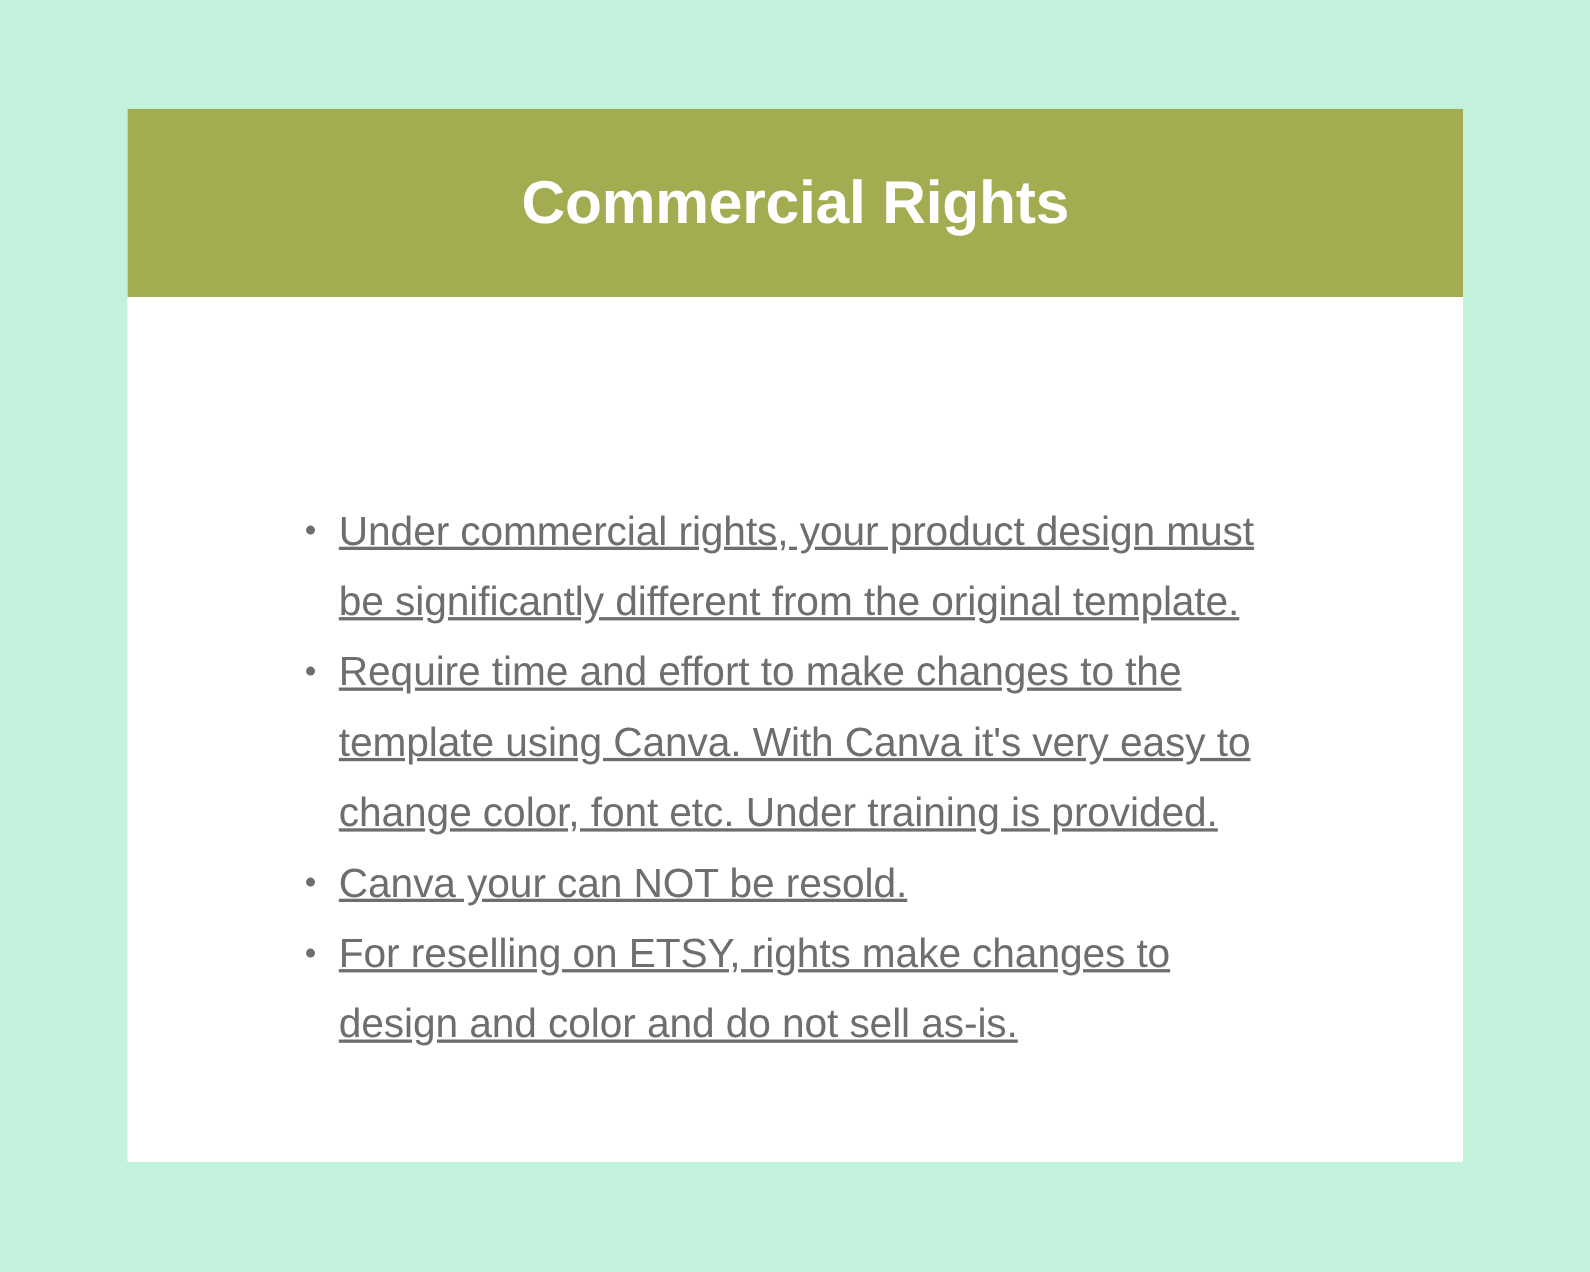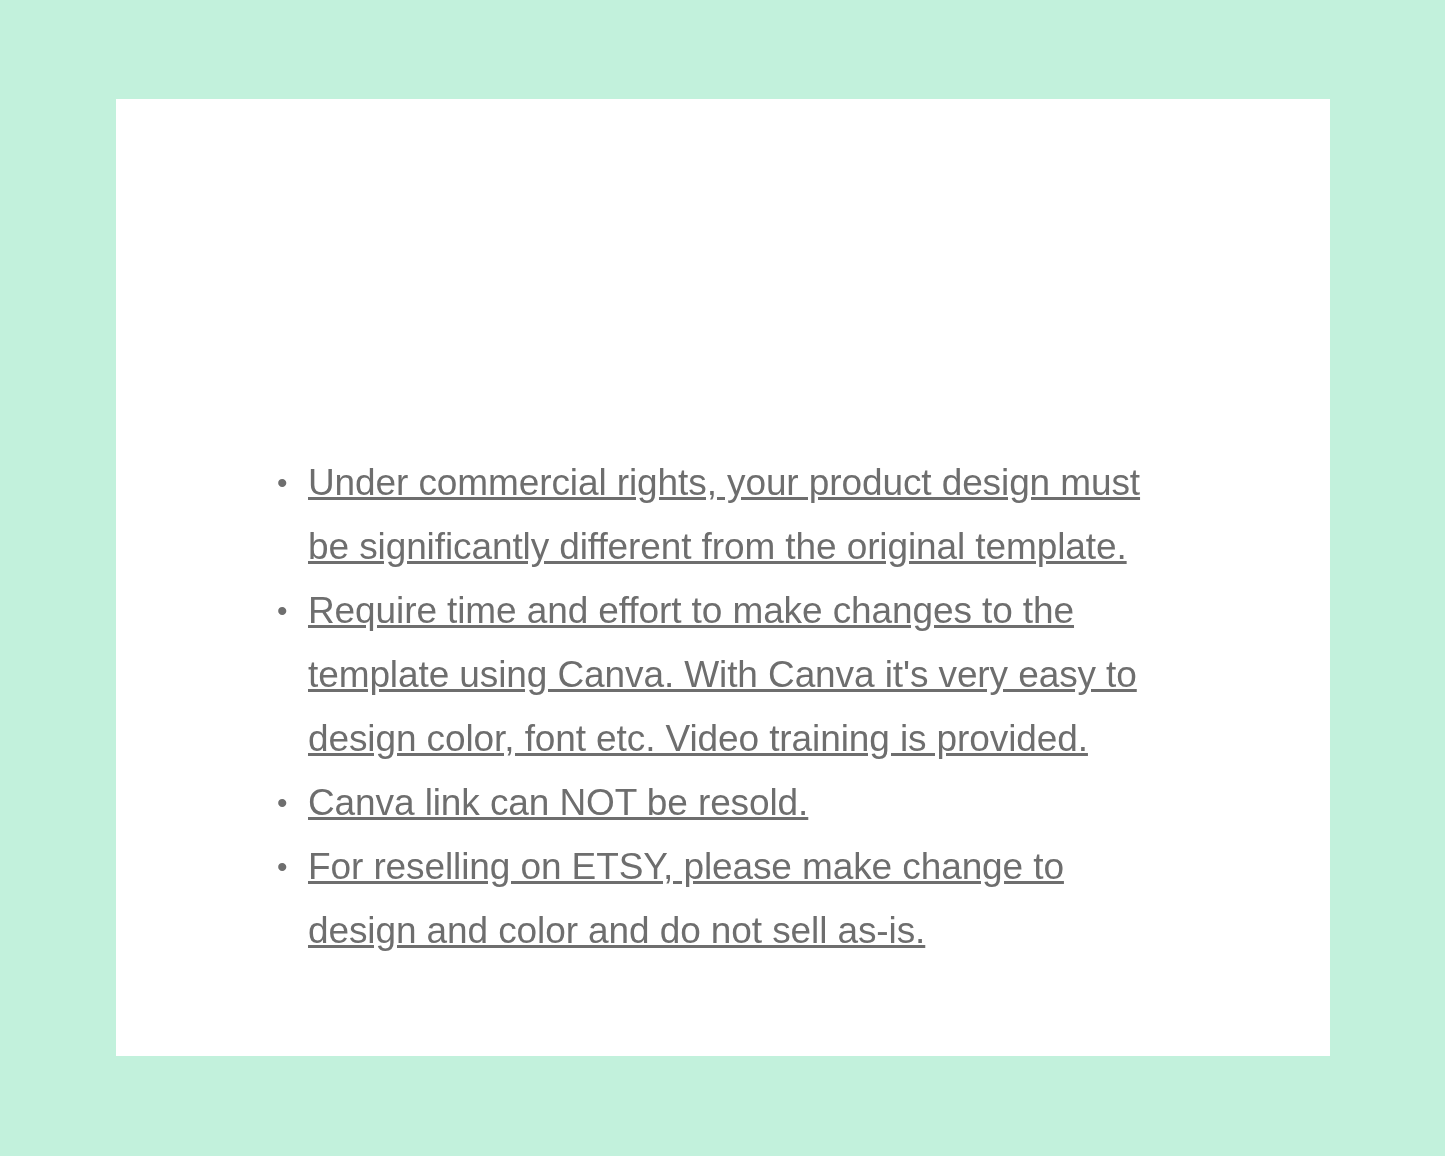--- a/index.html
+++ b/index.html
@@ -107,41 +107,44 @@
     text-decoration: underline;
   }
 </style>
 </head>
 <body>
 
 <div id="canvas">
 
   <div id="card">
 
+    <div id="card-header">
+      <div id="card-title">Commercial Rights</div>
+    </div>
 
     <div id="card-body">
       <ul id="bullet-list">
 
         <li class="bullet-item">
           <span class="bullet-marker">•</span>
           <span class="bullet-text">Under commercial rights, your product design must be significantly different from the original template.</span>
         </li>
 
         <li class="bullet-item">
           <span class="bullet-marker">•</span>
-          <span class="bullet-text">Require time and effort to make changes to the template using Canva. With Canva it's very easy to design color, font etc. Video training is provided.</span>
+          <span class="bullet-text">Require time and effort to make changes to the template using Canva. With Canva it's very easy to change color, font etc. Under training is provided.</span>
         </li>
 
         <li class="bullet-item">
           <span class="bullet-marker">•</span>
-          <span class="bullet-text">Canva link can NOT be resold.</span>
+          <span class="bullet-text">Canva your can NOT be resold.</span>
         </li>
 
         <li class="bullet-item">
           <span class="bullet-marker">•</span>
-          <span class="bullet-text">For reselling on ETSY, please make change to design and color and do not sell as-is.</span>
+          <span class="bullet-text">For reselling on ETSY, rights make changes to design and color and do not sell as-is.</span>
         </li>
 
       </ul>
     </div>
 
   </div>
 </div>
 
 </body></html>

